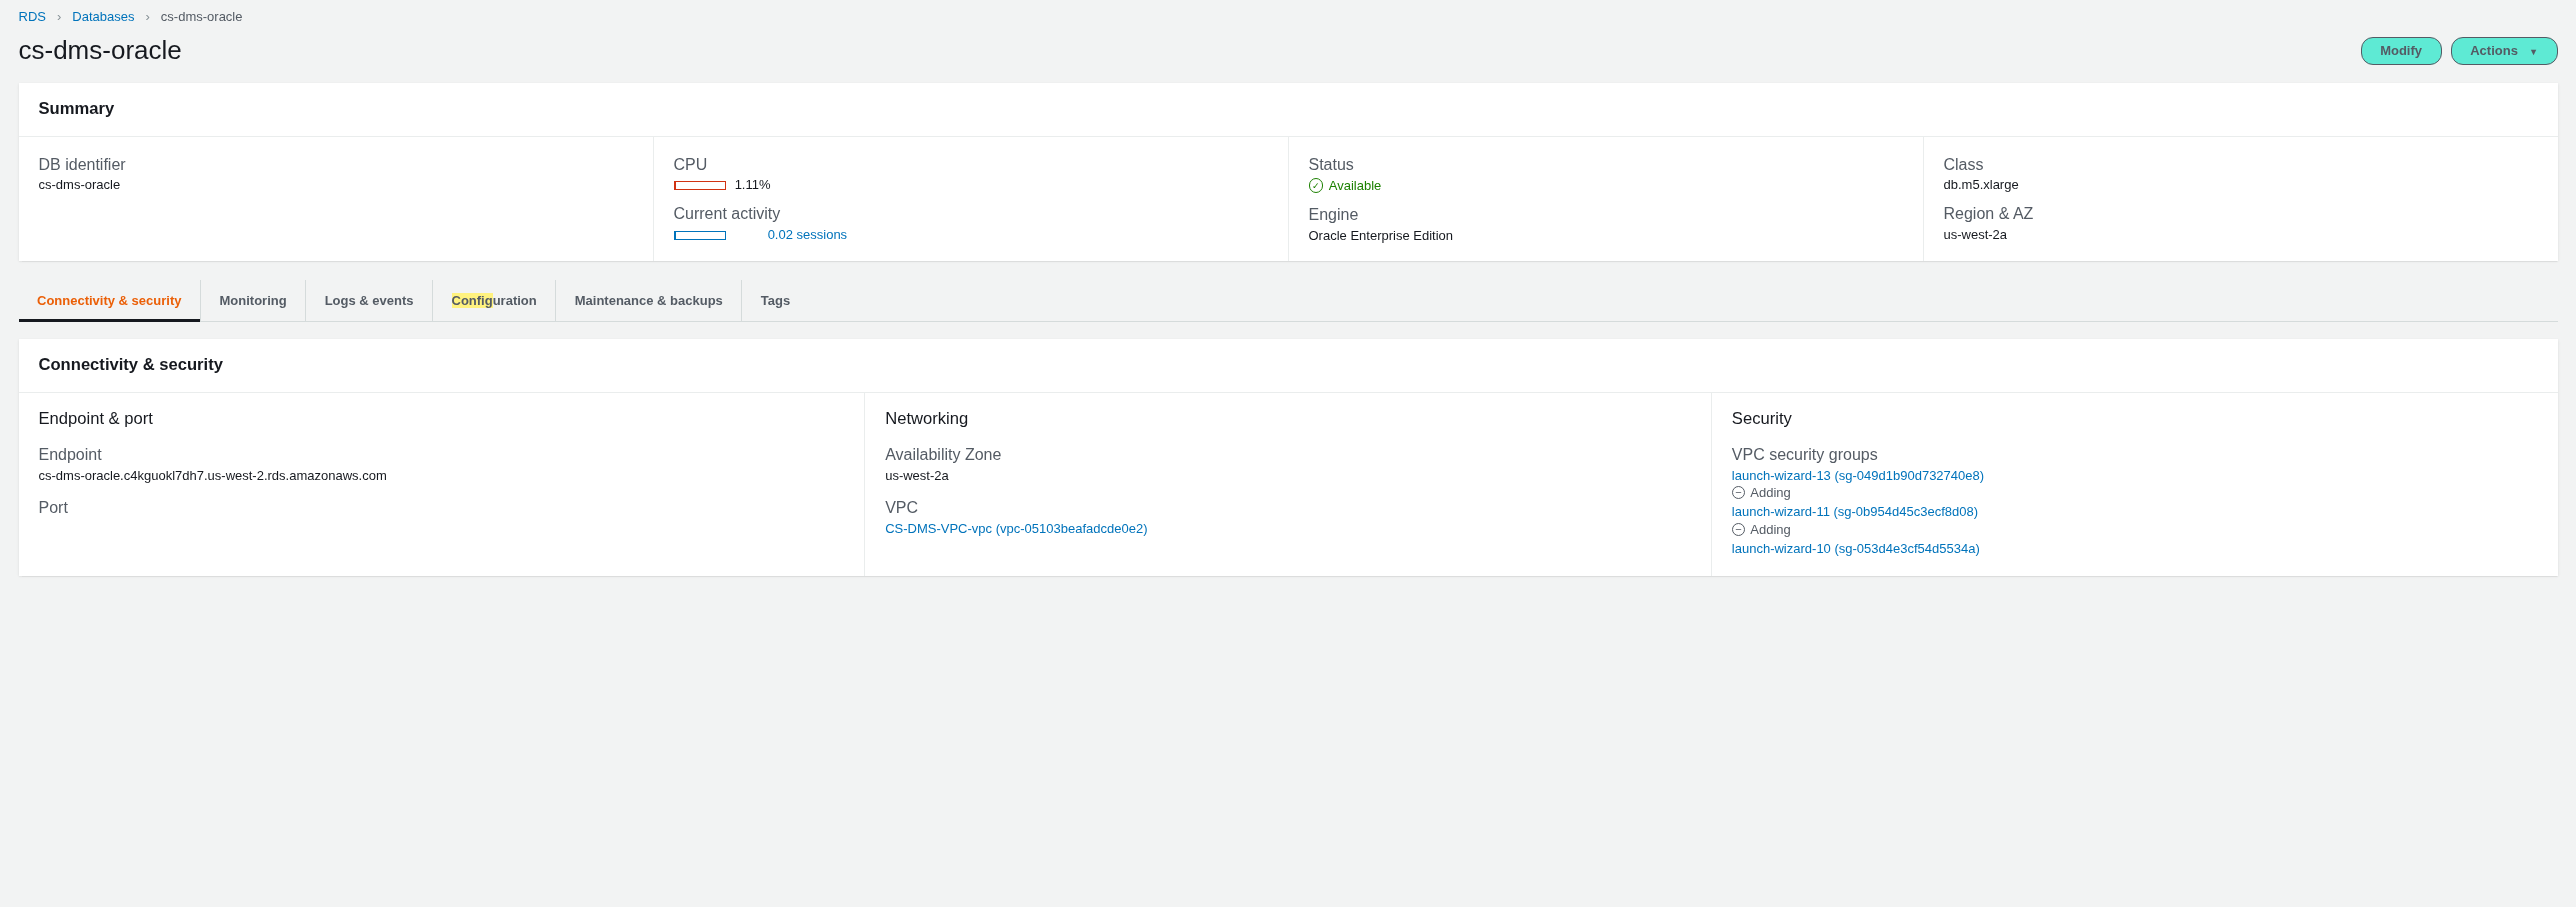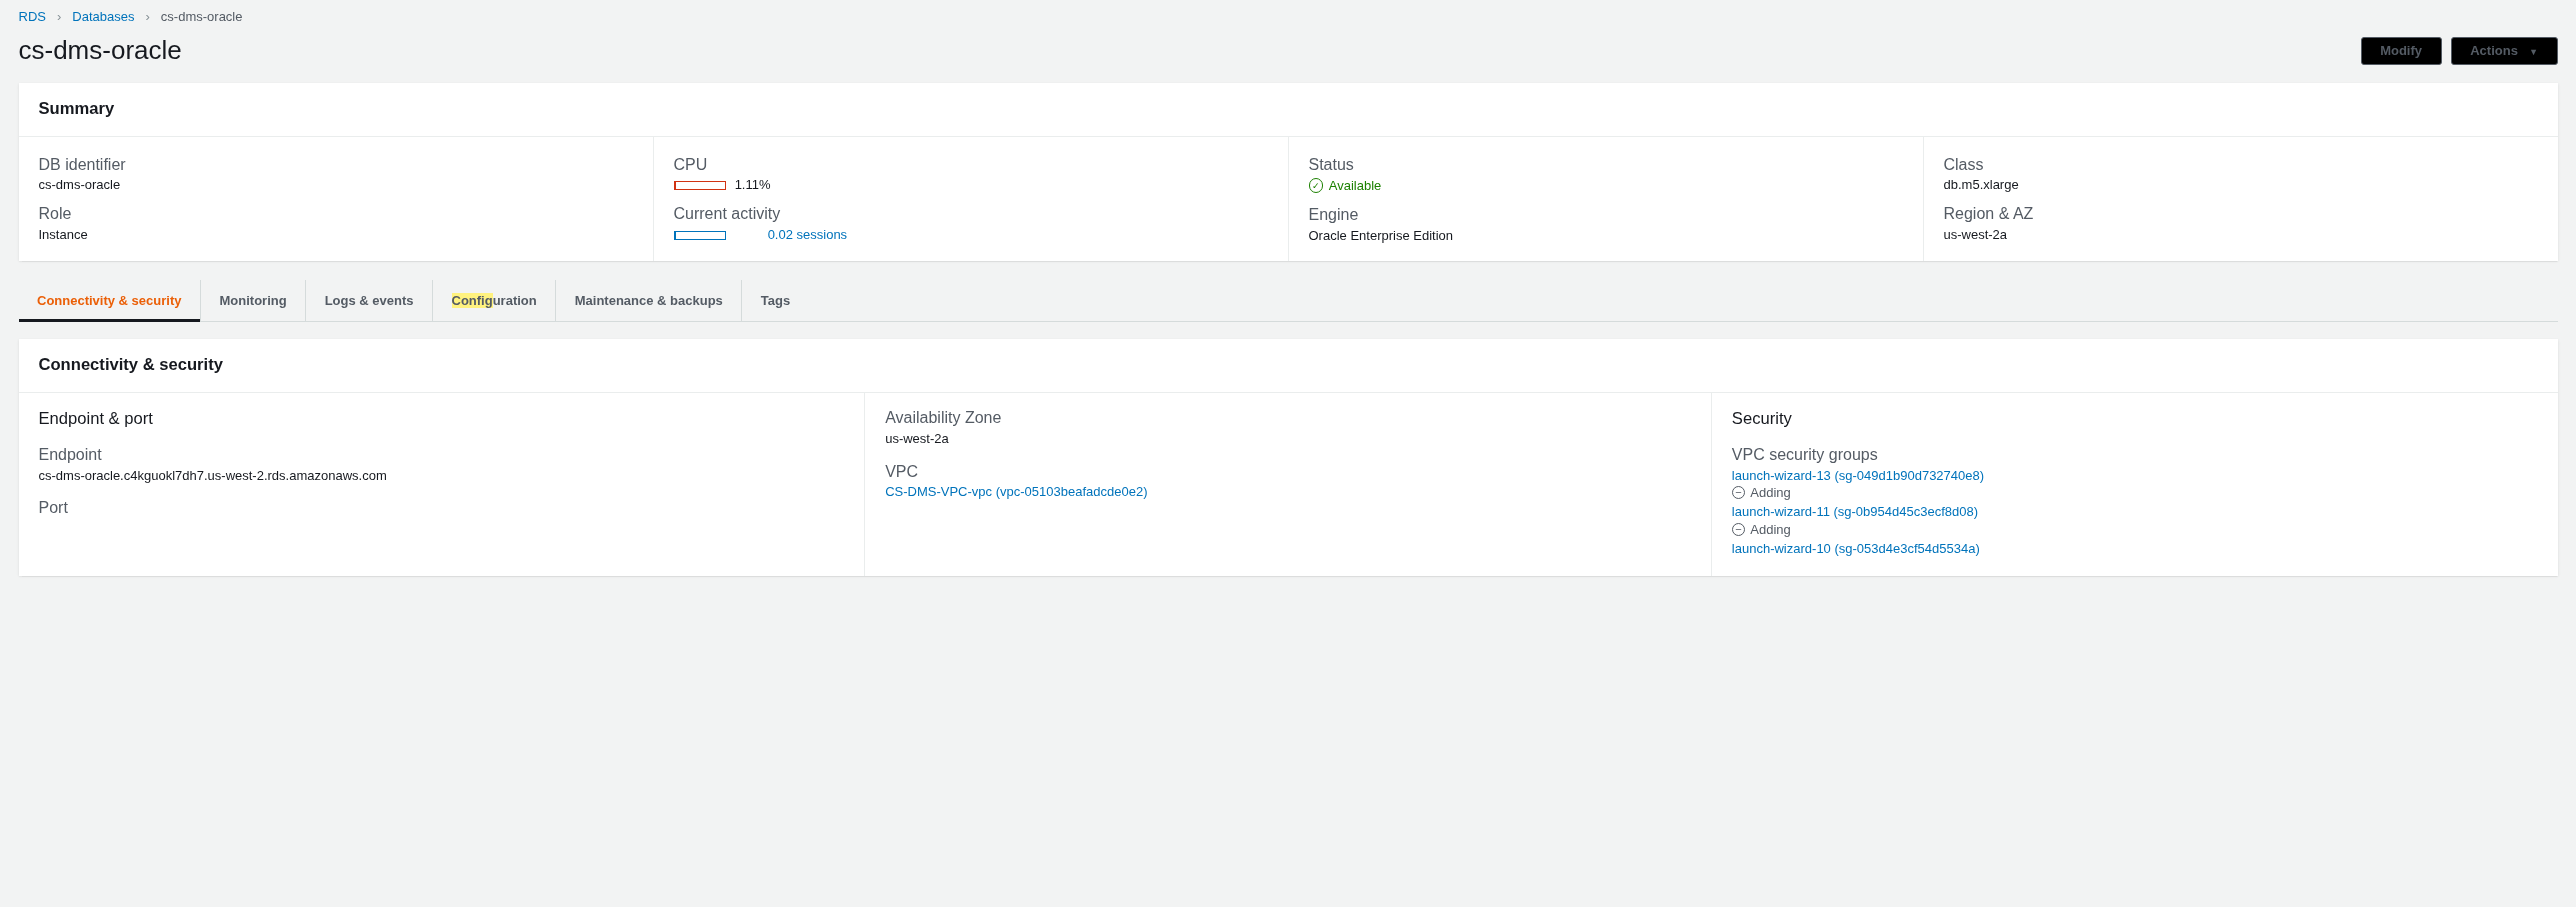--- a/index.html
+++ b/index.html
@@ -18,28 +18,28 @@
     .breadcrumb .sep { margin: 0 7.4px; color: #879196; }
     .header-row {
       display: flex;
       justify-content: space-between;
       align-items: center;
       padding: 3.7px 18.5px 16.6px;
     }
     .page-title { font-size: 26px; font-weight: 400; color: #16191f; }
     .header-actions { display: flex; gap: 9.2px; }
     .btn {
-      background: #000000;
+      background: #5eead4;
       border: 0.9px solid #545b64;
       color: #545b64;
       padding: 5.5px 18.5px;
       font-size: 13px;
       font-weight: 700;
       cursor: pointer;
-      border-radius: 3px;
+      border-radius: 12px;
     }
     .btn .tri { margin-left: 7.4px; font-size: 9.2px; }
     .panel {
       background: #fff;
       margin: 0 18.5px 18.5px;
       border: none;
       box-shadow: 0 0.9px 0.9px rgba(0,0,0,0.05), 0 0.9px 2.8px rgba(0,0,0,0.1);
     }
     .panel-header {
       padding: 16.6px 20px;
@@ -168,24 +168,20 @@
 <section class="panel">
   <div class="panel-header">
     <h2>Summary</h2>
   </div>
   <div class="summary-grid">
     <div class="summary-col">
       <div class="group">
         <div class="field-label">DB identifier</div>
         <div class="field-value">cs-dms-oracle</div>
       </div>
-      <div class="group">
-        <div class="field-label">Role</div>
-        <div class="field-value">Instance</div>
-      </div>
     </div>
     <div class="summary-col">
       <div class="group">
         <div class="field-label">CPU</div>
         <div class="field-value">
           <span class="bar bar-cpu"><span class="fill"></span></span>
           <span>1.11%</span>
         </div>
       </div>
       <div class="group">
@@ -238,20 +234,21 @@
     <h2>Connectivity &amp; security</h2>
   </div>
   <div class="details-grid">
     <div class="details-col">
       <h3>Endpoint &amp; port</h3>
       <div class="field-label">Endpoint</div>
       <div class="field-value">cs-dms-oracle.c4kguokl7dh7.us-west-2.rds.amazonaws.com</div>
       <div class="field-label">Port</div>
     </div>
     <div class="details-col">
+      <h3>Networking</h3>
       <div class="field-label">Availability Zone</div>
       <div class="field-value">us-west-2a</div>
       <div class="field-label">VPC</div>
       <div class="field-value"><a class="link">CS-DMS-VPC-vpc (vpc-05103beafadcde0e2)</a></div>
     </div>
     <div class="details-col">
       <h3>Security</h3>
       <div class="field-label">VPC security groups</div>
       <div class="sg-item"><a class="link">launch-wizard-13 (sg-049d1b90d732740e8)</a></div>
       <div class="adding">

